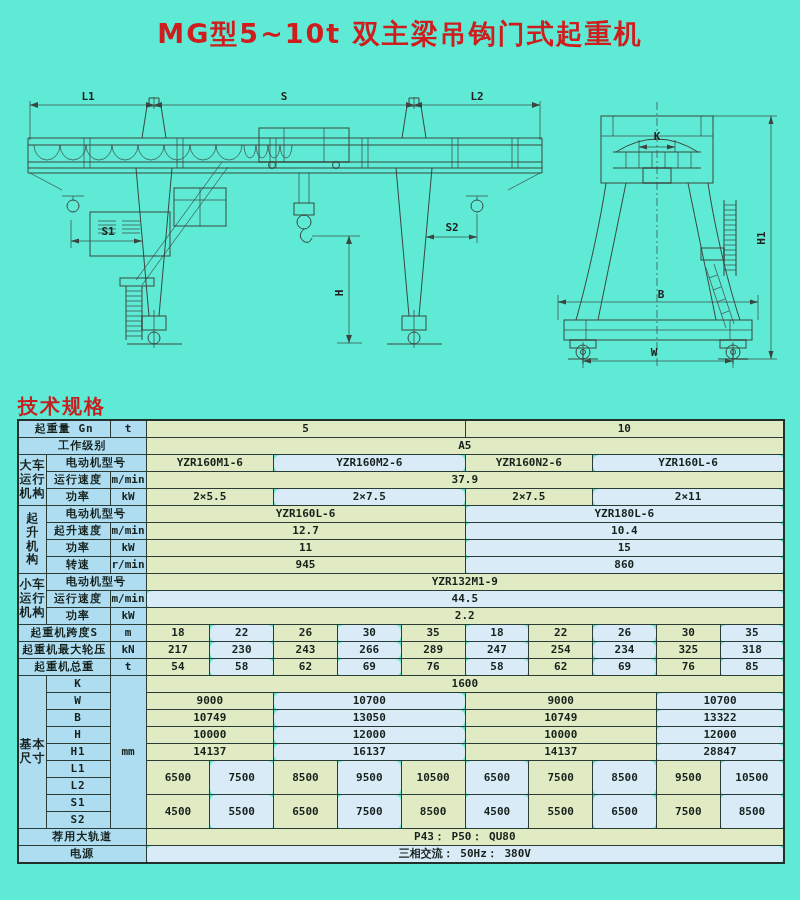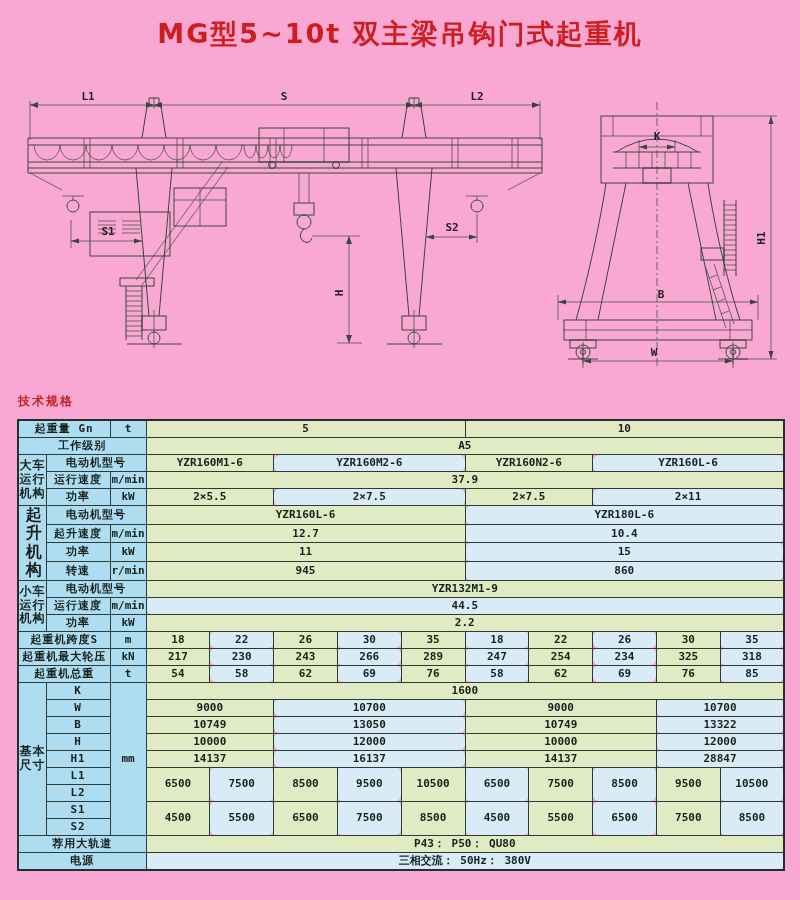--- a/index.html
+++ b/index.html
@@ -1,35 +1,35 @@
 <!DOCTYPE html>
 <html><head>
 <meta charset="utf-8">
 <style>
   html,body{margin:0;padding:0;}
-  .page{position:relative;width:800px;height:900px;background:#f9a8d4;overflow:hidden;
+  .page{position:relative;width:800px;height:900px;background:#5eead4;overflow:hidden;
         font-family:"DejaVu Sans","Liberation Sans",sans-serif;}
   .title{position:absolute;top:16px;left:0;width:100%;text-align:center;
          font-size:27px;font-weight:bold;color:#cf1d1d;letter-spacing:2px;}
   .drawings{position:absolute;top:88px;left:0;width:800px;height:295px;}
-  .section-heading{position:absolute;top:393px;left:18px;font-size:12px;font-weight:bold;
+  .section-heading{position:absolute;top:393px;left:18px;font-size:20px;font-weight:bold;
          color:#c41f1f;letter-spacing:2px;}
   table.spec{position:absolute;top:419px;left:17px;width:766px;border-collapse:collapse;
          table-layout:fixed;border:2px solid #22302c;padding-left:28px;}
   table.spec td{border:1px solid #2b3b36;height:16px;padding:0;text-align:center;
          vertical-align:middle;font-size:11px;line-height:1.05;color:#16211c;
          font-family:"DejaVu Sans Mono","DejaVu Sans",monospace;font-weight:bold;overflow:hidden;}
   td.lbl{background:#aeddf2;letter-spacing:1px;font-size:11.5px;}
   td.u{background:#aeddf2;font-size:10px;}
   td.grp,td.grp1{background:#aeddf2;}
   td.g{background:#e0eac3;}
   td.b{background:#d9ebf7;border-radius:6px;}
   .v2{display:inline-block;width:27px;word-break:break-all;line-height:1.15;
       letter-spacing:1px;font-size:12px;}
-  .v1{display:inline-block;width:13px;word-break:break-all;line-height:1.15;font-size:16px;}
+  .v1{display:inline-block;width:13px;word-break:break-all;line-height:1.15;font-size:12px;}
   svg.dwg{position:absolute;top:0;}
   svg .ln{stroke:#3a463f;stroke-width:1;fill:none;}
   svg .th{stroke:#3a463f;stroke-width:0.7;fill:none;}
   svg .fl{fill:#3a463f;stroke:none;}
   svg .cl{stroke:#3a463f;stroke-width:0.7;fill:none;stroke-dasharray:8 3 2 3;}
   svg text{font-family:"DejaVu Sans Mono",monospace;font-size:11px;font-weight:bold;fill:#222;}
 </style>
 </head>
 <body>
 

